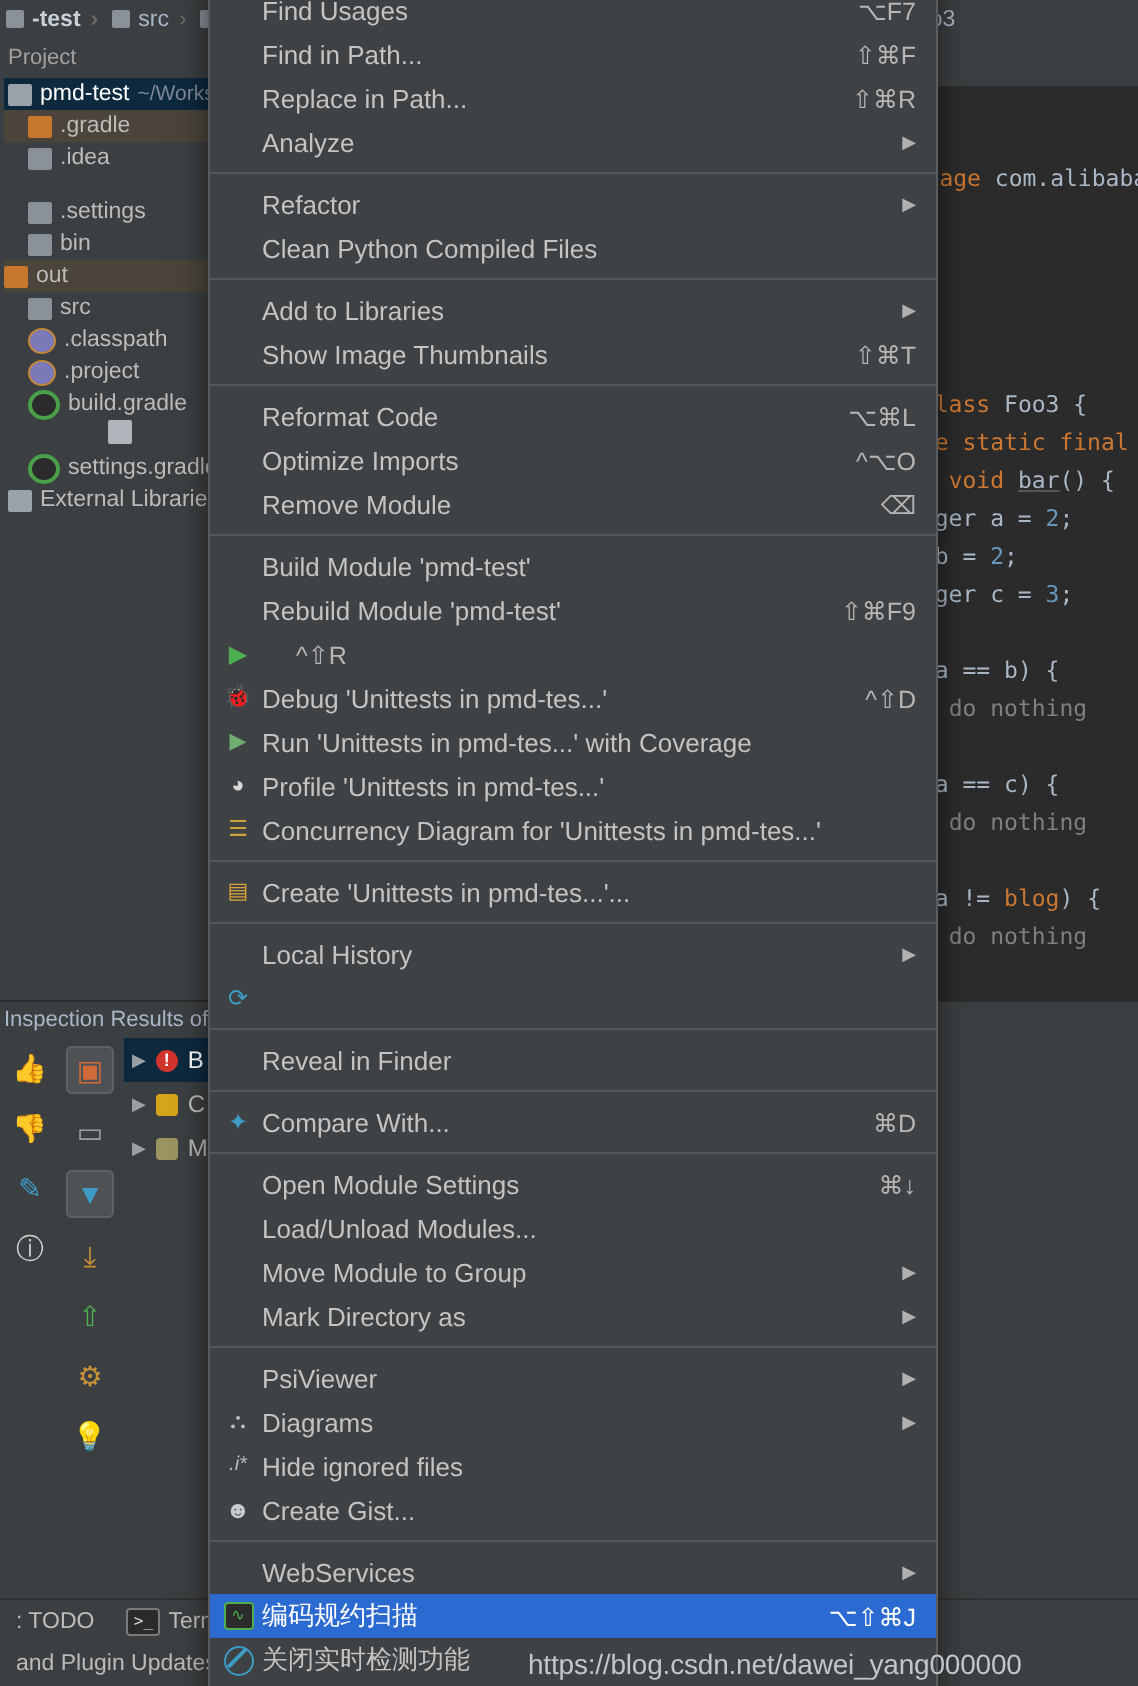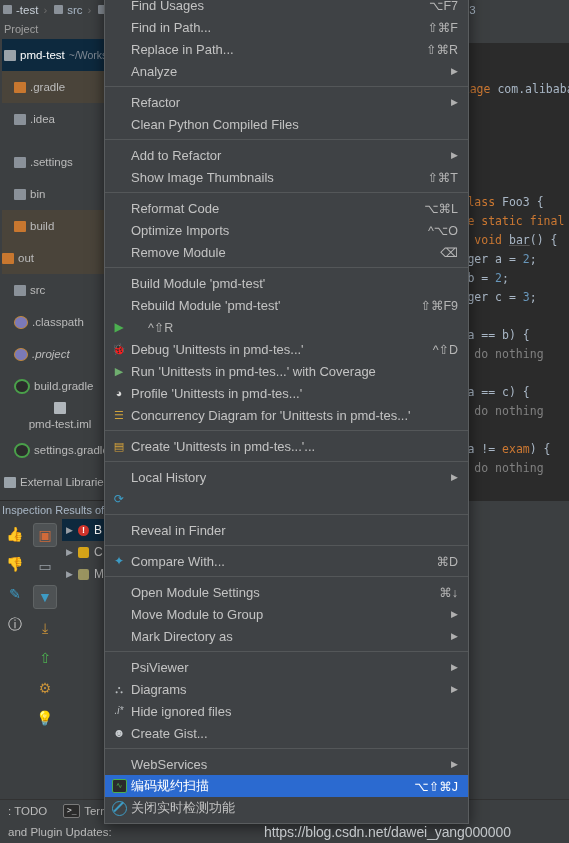--- a/index.html
+++ b/index.html
@@ -20,21 +20,21 @@
   }
   .crumb{display:flex;align-items:center;gap:4px;padding:0 3px;}
   .crumb .sep{color:#6b6b6b;margin:0 1px;}
   .bc-ico{width:9px;height:9px;border-radius:1px;display:inline-block;}
   .bc-ico.folder{background:#8a9199;}
   .bc-ico.pkg{background:#6d8599;}
   .bc-ico.cls{
     width:11px;height:11px;border-radius:50%;
     background:#3d9bc4;color:#fff;font-size:8px;line-height:11px;text-align:center;
   }
-  .crumb.bold{font-weight:normal;color:#c8d0d8;}
+  .crumb.bold{font-weight:bold;color:#c8d0d8;}
 
   
   .editor{
     position:absolute;left:106px;top:19px;width:463px;height:552px;
     background:#2b2b2b;overflow:hidden;
   }
   .tabstrip{
     position:absolute;left:0;top:0;width:100%;height:24px;background:#3c3f41;
     border-bottom:1px solid #2b2b2b;
   }
@@ -53,21 +53,21 @@
   .fn{color:#a9b7c6;text-decoration:underline;text-decoration-color:#555;}
   .it{color:#9876aa;font-style:italic;}
 
   
   .sidebar{
     position:absolute;left:0;top:19px;width:106px;height:481px;
     background:#3c3f41;overflow:hidden;
   }
   .sb-title{height:20px;line-height:20px;padding-left:4px;font-size:11px;color:#a0a0a0;}
   .tree{padding-left:2px;}
-  .trow{height:32px;display:flex;align-items:center;gap:4px;padding-left:2px;
+  .trow{height:16px;display:flex;align-items:center;gap:4px;padding-left:2px;
         font-size:11.5px;color:#bbbbbb;white-space:nowrap;overflow:hidden;}
   .trow.sel{background:#0d293e;color:#ffffff;}
   .trow.hl{background:#4a443a;}
   .tico{width:12px;height:11px;flex:0 0 12px;border-radius:1px;}
   .tico.folder{background:#8a9199;}
   .tico.folder-o{background:#c8772f;}
   .tico.module{background:#9aa3aa;}
   .tico.circ{width:11px;height:11px;border-radius:50%;background:#7b79b8;border:1px solid #c0883c;}
   .tico.grad{width:11px;height:11px;border-radius:50%;background:#2b2b2b;border:2px solid #4aa04a;}
   .tico.iml{background:#b0b6bb;}
@@ -219,21 +219,21 @@
     Integer a = <span class="num">2</span>;
     <span class="kw">int</span> b = <span class="num">2</span>;
     Integer c = <span class="num">3</span>;
 
     <span class="kw">if</span> (a == b) {
       <span class="cm">// do nothing</span>
     }
     <span class="kw">if</span> (a == c) {
       <span class="cm">// do nothing</span>
     }
-    <span class="kw">if</span> (a != <span class="kw">exam</span>) {
+    <span class="kw">if</span> (a != <span class="kw">blog</span>) {
       <span class="cm">// do nothing</span>
     }
     <span class="kw">if</span> (a == <span class="num">-6</span>) {
       <span class="cm">// do nothing</span>
     }
     <span class="kw">if</span> (a == <span class="it">x</span>) {
       
     }
      (a == Integer
       </div>
@@ -256,37 +256,33 @@
         <span>.idea</span>
       </div>
       <div class="trow" style="padding-left:12px;margin-top:11px;">
         <span class="tico folder"></span>
         <span>.settings</span>
       </div>
       <div class="trow" style="padding-left:12px;">
         <span class="tico folder"></span>
         <span>bin</span>
       </div>
-      <div class="trow hl" style="padding-left:12px;">
-        <span class="tico folder-o"></span>
-        <span>build</span>
-      </div>
       <div class="trow hl" style="padding-left:0;">
         <span class="tico folder-o"></span>
         <span>out</span>
       </div>
       <div class="trow" style="padding-left:12px;">
         <span class="tico folder"></span>
         <span>src</span>
       </div>
       <div class="trow" style="padding-left:12px;">
         <span class="tico circ"></span>
         <span>.classpath</span>
       </div>
-      <div class="trow" style="padding-left:12px;font-style:italic;">
+      <div class="trow" style="padding-left:12px;">
         <span class="tico circ"></span>
         <span>.project</span>
       </div>
       <div class="trow" style="padding-left:12px;">
         <span class="tico grad"></span>
         <span>build.gradle</span>
       </div>
       <div class="trow" style="padding-left:12px;flex-direction:column;">
         <span class="tico iml"></span>
         <span>pmd-test.iml</span>
@@ -386,21 +382,21 @@
     </div>
     <div class="mi">
       <span class="ico"></span>
       <span class="lbl">Clean Python Compiled Files</span>
     </div>
 
     <div class="msep"></div>
 
     <div class="mi">
       <span class="ico"></span>
-      <span class="lbl">Add to Refactor</span>
+      <span class="lbl">Add to Libraries</span>
       <span class="sub">▶</span>
     </div>
     <div class="mi">
       <span class="ico"></span>
       <span class="lbl">Show Image Thumbnails</span>
       <span class="acc">⇧⌘T</span>
     </div>
 
     <div class="msep"></div>
 
@@ -504,20 +500,24 @@
 
     <div class="msep"></div>
 
     <div class="mi">
       <span class="ico"></span>
       <span class="lbl">Open Module Settings</span>
       <span class="acc">⌘↓</span>
     </div>
     <div class="mi">
       <span class="ico"></span>
+      <span class="lbl">Load/Unload Modules...</span>
+    </div>
+    <div class="mi">
+      <span class="ico"></span>
       <span class="lbl">Move Module to Group</span>
       <span class="sub">▶</span>
     </div>
     <div class="mi">
       <span class="ico"></span>
       <span class="lbl">Mark Directory as</span>
       <span class="sub">▶</span>
     </div>
 
     <div class="msep"></div>

